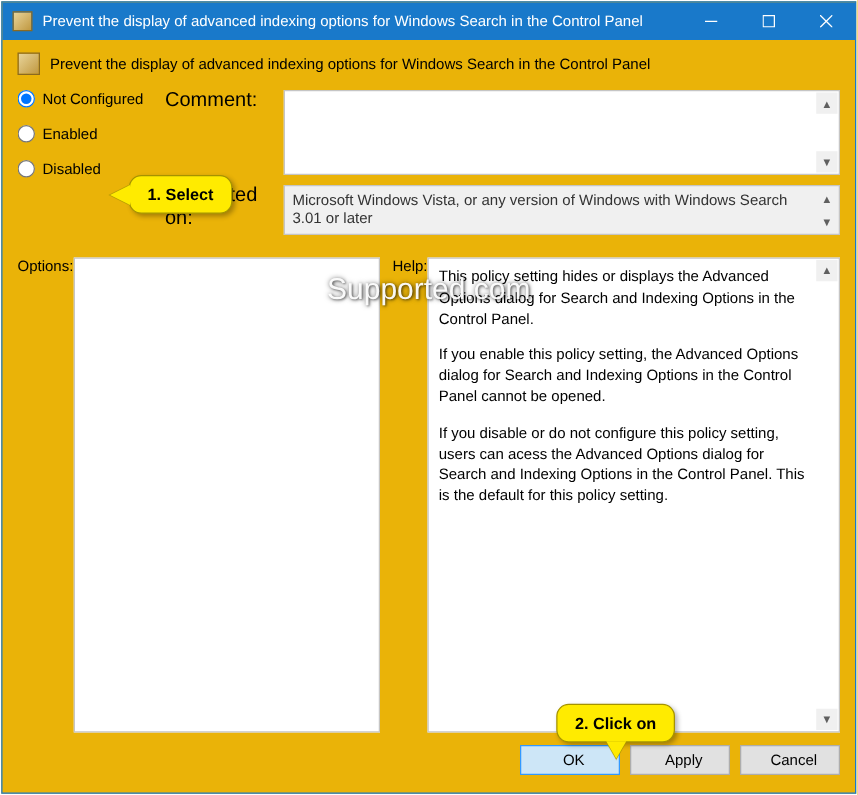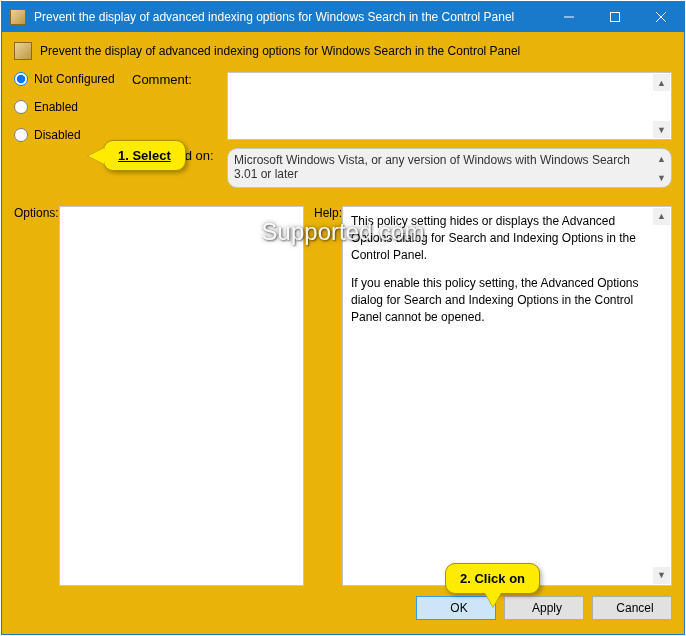--- a/index.html
+++ b/index.html
@@ -83,33 +83,33 @@
     width: 118px;
     display: flex; flex-direction: column; gap: 14px;
   }
   .radio-item {
     display: flex; align-items: center; gap: 6px;
     font-size: 12px;
   }
   .radio-item input[type=radio] { margin: 0; width: 14px; height: 14px; }
   .fields-col { flex: 1; }
   .field-row { display: flex; align-items: flex-start; margin-bottom: 8px; }
-  .field-label { width: 95px; font-size: 13px; }
+  .field-label { width: 95px; font-size: 16px; }
   .textbox {
     flex: 1;
     border: 1px solid #c5c5c5;
     background: #fff;
     position: relative;
     font-size: 12px;
     padding: 4px 20px 4px 6px;
     color: #000;
     overflow: hidden;
   }
   .textbox.comment { height: 68px; }
-  .textbox.supported { height: 40px; background: #f0f0f0; color:#333;border-radius:10px;}
+  .textbox.supported { height: 40px; background: #f0f0f0; color:#333;}
   .scroll-btn {
     position: absolute; right: 1px; width: 17px; height: 17px;
     background: #f0f0f0; border: none;
     display: flex; align-items: center; justify-content: center;
     color: #606060; font-size: 9px;
   }
   .scroll-btn.up { top: 1px; }
   .scroll-btn.down { bottom: 1px; }
   .lower {
     margin-top: 10px;
@@ -252,29 +252,30 @@
     <div class="lower">
       <div class="panel left">
         <div class="panel-label">Options:</div>
         <div class="panel-box"></div>
       </div>
       <div class="panel right">
         <div class="panel-label">Help:</div>
         <div class="panel-box">
           <p>This policy setting hides or displays the Advanced Options dialog for Search and Indexing Options in the Control Panel.</p>
           <p>If you enable this policy setting, the Advanced Options dialog for Search and Indexing Options in the Control Panel cannot be opened.</p>
+          <p>If you disable or do not configure this policy setting, users can acess the Advanced Options dialog for Search and Indexing Options in the Control Panel. This is the default for this policy setting.</p>
           <div class="scroll-btn up">▲</div>
           <div class="scroll-btn down">▼</div>
         </div>
       </div>
     </div>
   </div>
 
   <div class="footer">
     <button class="btn highlight">OK</button>
     <button class="btn">Apply</button>
     <button class="btn">Cancel</button>
   </div>
 </div>
 
-<div class="callout c1" style="left:103px; top:140px;text-decoration:underline;">1. Select</div>
+<div class="callout c1" style="left:103px; top:140px;">1. Select</div>
 <div class="callout c2" style="left:445px; top:563px;">2. Click on</div>
 <div class="watermark">Supported.com</div>
 
 </body></html>

